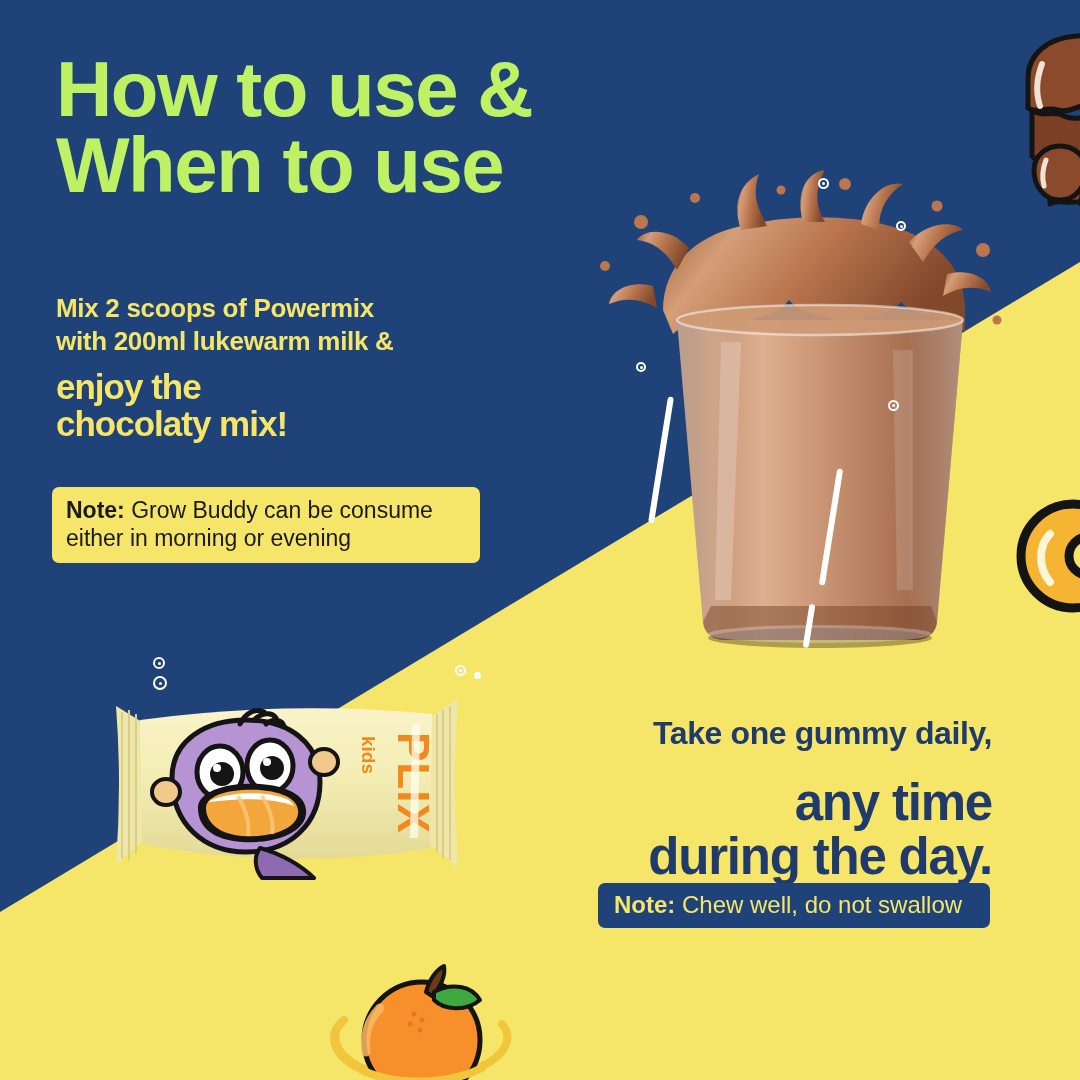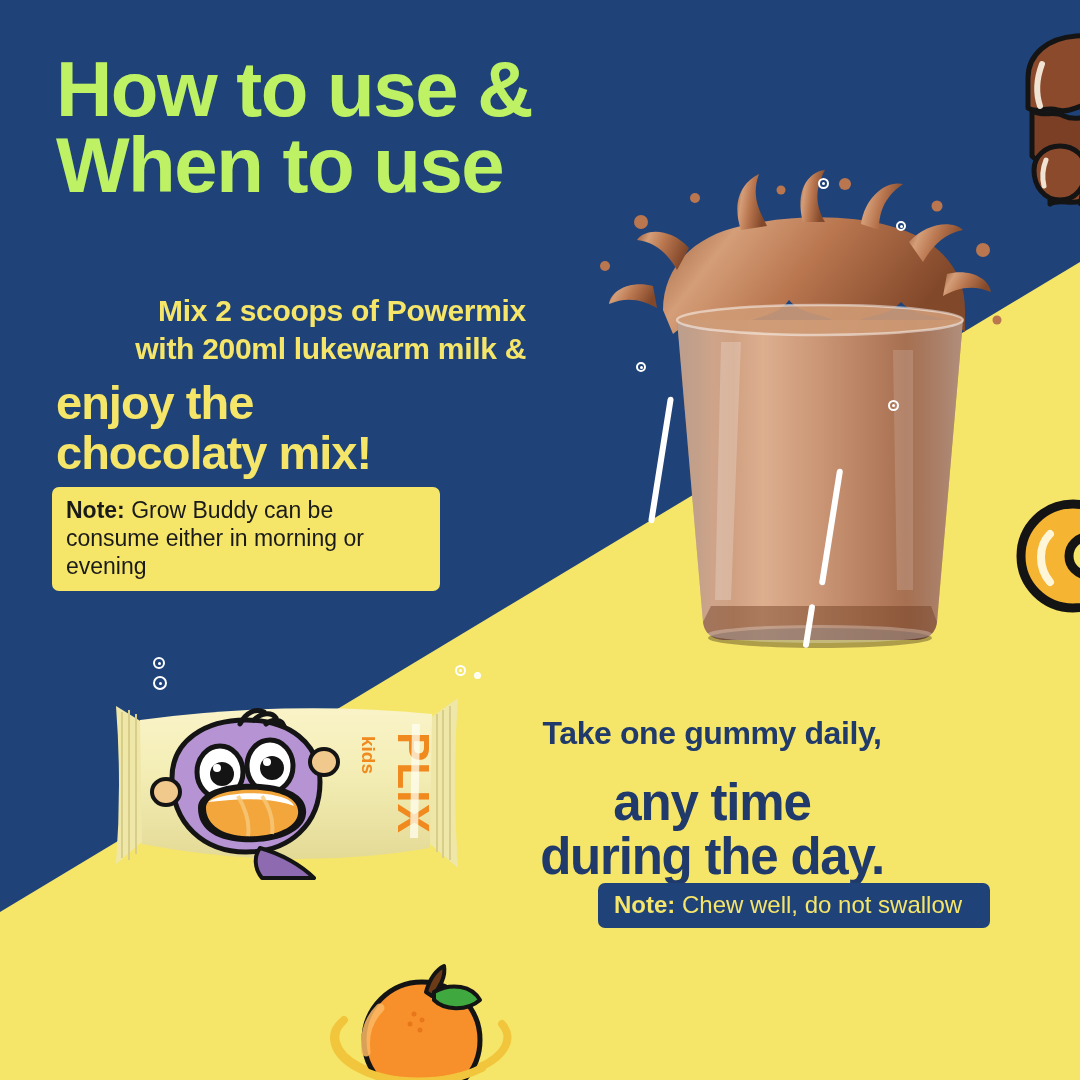--- a/index.html
+++ b/index.html
@@ -58,66 +58,65 @@
     font-weight:bold;
     line-height:0.97;
     letter-spacing:-1.5px;
     white-space:pre-line;
   }
 
   
   .left-copy { position:absolute; left:56px; top:292px; width:470px; }
   .lc-small {
     color:#F5E568;
-    font-size:30px;
+    font-size:26px;
     font-weight:bold;
     line-height:1.26;
     letter-spacing:-0.3px;
     white-space:pre-line;
-    text-align:right;
   }
   .lc-big {
     color:#F5E568;
-    font-size:47px;
+    font-size:35px;
     font-weight:bold;
     line-height:1.08;
     letter-spacing:-1px;
     margin-top:10px;
     white-space:pre-line;
   }
 
   
   .note {
     position:absolute;
     border-radius:7px;
     padding:9px 14px 11px 14px;
     font-size:23px;
     line-height:1.22;
   }
   .note b { font-weight:bold; }
   .note-left {
-    left:52px; top:487px; width:388px;
+    left:52px; top:487px; width:428px;
     background:#F5E568;
     color:#1A1A1A;
   }
   .note-right {
     left:598px; top:883px; width:392px;
     background:#1F4379;
     color:#F5E568;
     padding:7px 16px 9px 16px;
     font-size:24px;
     text-align:left;
   }
 
   
   .right-copy {
     position:absolute;
     right:88px; top:714px;
     width:560px;
-    text-align:center;
+    text-align:right;
     color:#1F3A6B;
   }
   .rc-small {
     font-size:32px;
     font-weight:bold;
     letter-spacing:-0.4px;
     line-height:1.2;
   }
   .rc-big {
     font-size:51px;

